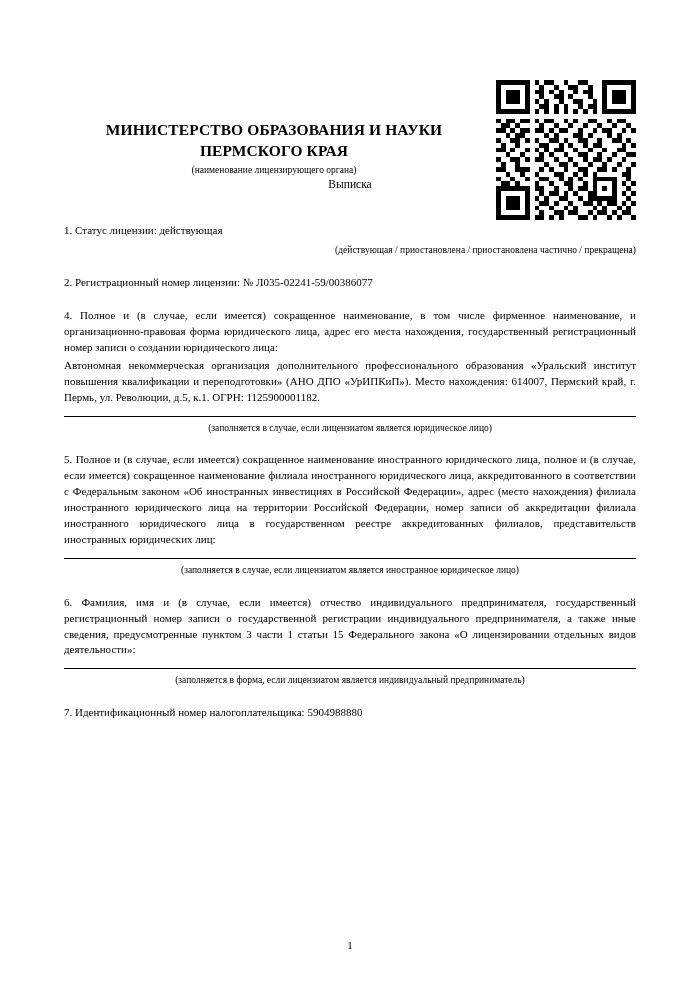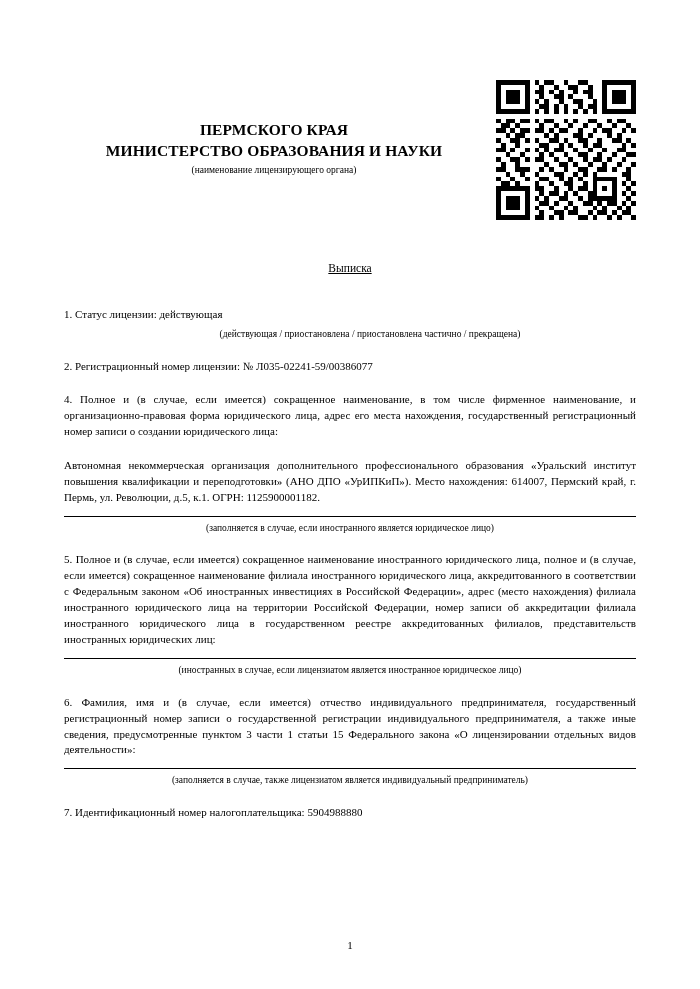--- a/index.html
+++ b/index.html
@@ -43,45 +43,43 @@
     line-height: 1.35;
     letter-spacing: 0.1px;
   }
   .org-sub {
     font-size: 9.5px;
     margin-top: 3px;
   }
 
   .doc-title {
     text-align: center;
-    margin-top: 84px;
     font-size: 11.5px;
     line-height: 1.6;
-    text-decoration: underline;
   }
   .doc-title .line2 { white-space: nowrap; }
 
   .body-text {
     margin-top: 30px;
     font-size: 11px;
     line-height: 1.45;
   }
   .item {
     margin-top: 17px;
     text-align: justify;
     text-justify: inter-word;
   }
   .item:first-child { margin-top: 12px; }
-  .item-tight { margin-top: 18px; font-family: Liberation Serif, serif; }
+  .item-tight { margin-top: 2px; font-family: Liberation Serif, serif; }
   .note {
     text-align: center;
     font-size: 9.5px;
     margin-top: 5px;
   }
-  .note-left-pad { padding-left: 40px; }
+  .note-left-pad { padding-left: 40px; text-align: right; }
   .rule {
     border: 0;
     border-top: 1px solid #000;
     margin: 10px 0 4px 0;
   }
   .pagenum {
     position: absolute;
     bottom: 38px;
     left: 0;
     width: 700px;
@@ -336,22 +334,22 @@
           <rect x="17" y="28" width="2" height="1"></rect>
         <rect x="20" y="28" width="1" height="1"></rect>
           <rect x="23" y="28" width="1" height="1"></rect>
         <rect x="25" y="28" width="1" height="1"></rect>
           <rect x="28" y="28" width="1" height="1"></rect>
       </g>
     </svg>
   </div>
 
   <div class="header-block">
+    <div class="org-title">МИНИСТЕРСТВО ОБРАЗОВАНИЯ И НАУКИ</div>
     <div class="org-title">ПЕРМСКОГО КРАЯ</div>
-    <div class="org-title">МИНИСТЕРСТВО ОБРАЗОВАНИЯ И НАУКИ</div>
     <div class="org-sub">(наименование лицензирующего органа)</div>
   </div>
 
   <div class="doc-title">
     <div>Выписка</div>
   </div>
 
   <div class="body-text">
 
     <div class="item">
@@ -361,33 +359,33 @@
 
     <div class="item">
       <div>2. Регистрационный номер лицензии: № Л035-02241-59/00386077</div>
     </div>
 
 
     <div class="item">
       <div>4. Полное и (в случае, если имеется) сокращенное наименование, в том числе фирменное наименование, и организационно-правовая форма юридического лица, адрес его места нахождения, государственный регистрационный номер записи о создании юридического лица:</div>
       <div class="item-tight">Автономная некоммерческая организация дополнительного профессионального образования «Уральский институт повышения квалификации и переподготовки» (АНО ДПО «УрИПКиП»). Место нахождения: 614007, Пермский край, г. Пермь, ул. Революции, д.5, к.1. ОГРН: 1125900001182.</div>
       <hr class="rule">
-      <div class="note">(заполняется в случае, если иностранного является юридическое лицо)</div>
+      <div class="note">(заполняется в случае, если лицензиатом является юридическое лицо)</div>
     </div>
 
     <div class="item">
       <div>5. Полное и (в случае, если имеется) сокращенное наименование иностранного юридического лица, полное и (в случае, если имеется) сокращенное наименование филиала иностранного юридического лица, аккредитованного в соответствии с Федеральным законом «Об иностранных инвестициях в Российской Федерации», адрес (место нахождения) филиала иностранного юридического лица на территории Российской Федерации, номер записи об аккредитации филиала иностранного юридического лица в государственном реестре аккредитованных филиалов, представительств иностранных юридических лиц:</div>
       <hr class="rule">
-      <div class="note">(иностранных в случае, если лицензиатом является иностранное юридическое лицо)</div>
+      <div class="note">(заполняется в случае, если лицензиатом является иностранное юридическое лицо)</div>
     </div>
 
     <div class="item">
       <div>6. Фамилия, имя и (в случае, если имеется) отчество индивидуального предпринимателя, государственный регистрационный номер записи о государственной регистрации индивидуального предпринимателя, а также иные сведения, предусмотренные пунктом 3 части 1 статьи 15 Федерального закона «О лицензировании отдельных видов деятельности»:</div>
       <hr class="rule">
-      <div class="note">(заполняется в случае, также лицензиатом является индивидуальный предприниматель)</div>
+      <div class="note">(заполняется в форма, если лицензиатом является индивидуальный предприниматель)</div>
     </div>
 
     <div class="item">
       <div>7. Идентификационный номер налогоплательщика: 5904988880</div>
     </div>
 
   </div>
 
   <div class="pagenum">1</div>
 

